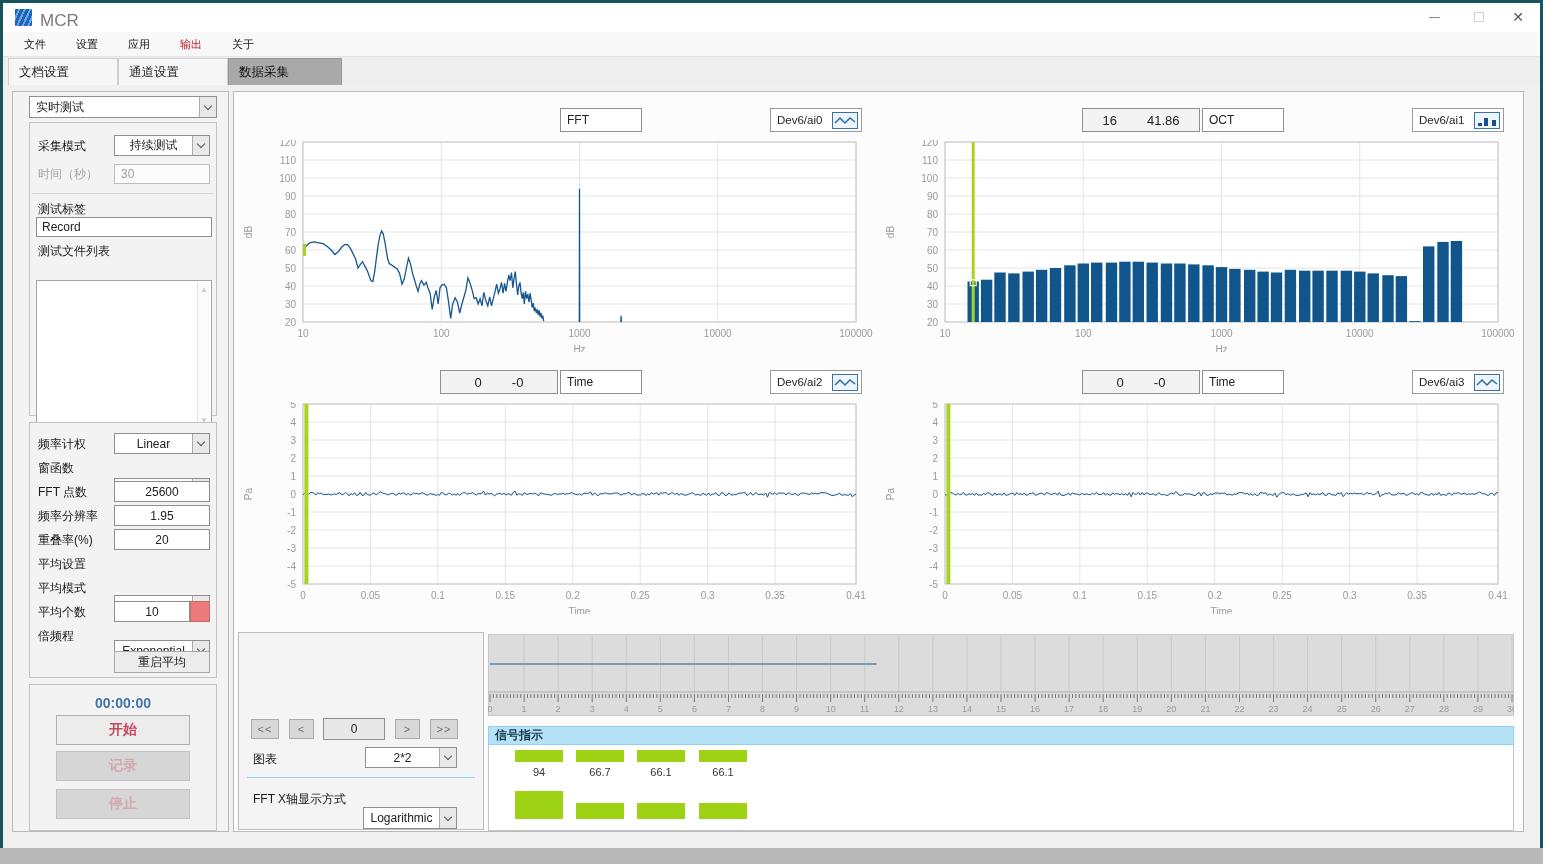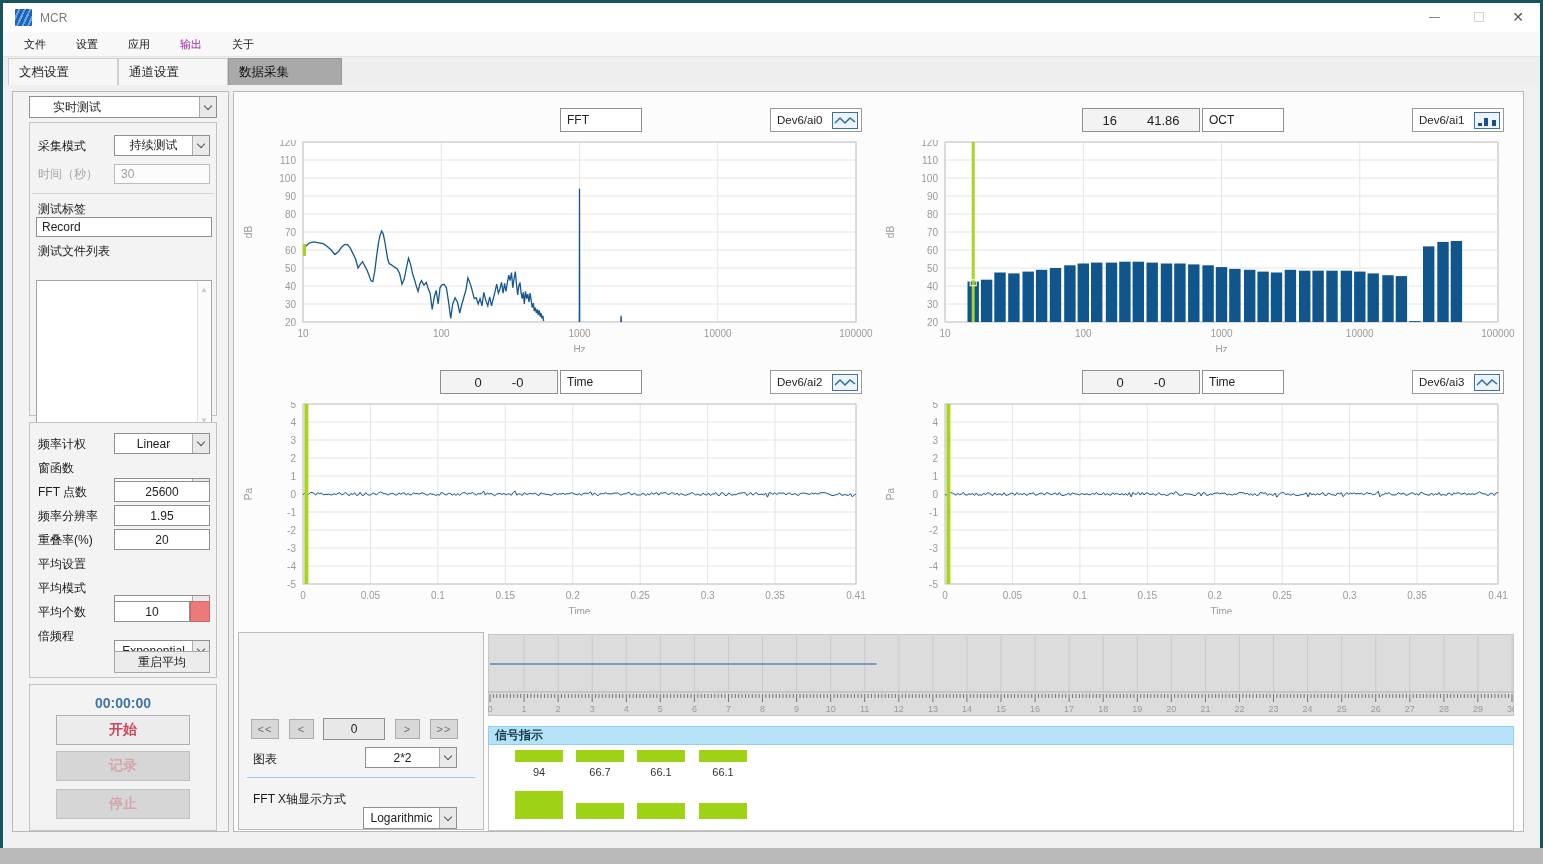--- a/index.html
+++ b/index.html
@@ -4,29 +4,29 @@
 <style>
   *{margin:0;padding:0;box-sizing:border-box;}
   html,body{width:1543px;height:864px;}
   body{position:relative;background:#17545c;font-family:"Liberation Sans",sans-serif;overflow:hidden;}
   .abs{position:absolute;}
   .win{position:absolute;left:3px;top:3px;width:1537px;height:845px;background:#f0f0f0;}
   .bottombar{position:absolute;left:0;top:848px;width:1543px;height:16px;background:#b9b9b9;}
   
   .titlebar{left:0;top:0;width:1537px;height:29px;background:#ffffff;}
   .appicon{left:12px;top:6px;width:17px;height:17px;background:repeating-linear-gradient(115deg,#1a65b8 0 3px,#6aa5e2 3px 5px);border-radius:1px;}
-  .apptitle{left:37px;top:8px;font-size:12px;color:#7a7a7a;}
+  .apptitle{left:37px;top:8px;font-size:17px;color:#7a7a7a;}
   .winbtn{top:4px;width:28px;height:20px;display:flex;align-items:center;justify-content:center;}
   .glyph-min{width:11px;border-top:1px solid #8a8a8a;}
   .glyph-max{width:10px;height:10px;border:1px solid #d2d2d2;}
   .glyph-close{font-size:14px;color:#555;line-height:1;}
   
   .menubar{left:0;top:29px;width:1537px;height:25px;background:#f8f8f8;border-bottom:1px solid #e3e3e3;display:flex;align-items:center;padding-left:6px;}
   .menu-item{padding:0 15px;font-size:11px;color:#141414;height:100%;display:flex;align-items:center;}
-  .menu-item.disabled{color:#a21caf;}
+  .menu-item.disabled{color:#b91c1c;}
   
   .tabbar{left:0;top:54px;width:1537px;height:28px;background:#eeeeee;display:flex;align-items:flex-end;padding-left:5px;}
   .tab{width:110px;height:27px;display:flex;align-items:center;padding-left:10px;font-size:12.5px;background:#f6f6f6;border:1px solid #cfcfcf;border-bottom:none;color:#222;}
   .tab.active{width:114px;background:#a9a9a9;border-color:#979797;color:#0d0d0d;}
   
   .box{border:1px solid #c3c3c3;background:#f3f3f3;}
   .field-label{font-size:12px;color:#1b1b1b;white-space:nowrap;}
   .field-label.disabled{color:#a5a5a5;}
   .input{background:#fff;border:1px solid #8f8f8f;font-size:12px;color:#222;display:flex;align-items:center;justify-content:center;}
   .input.left{justify-content:flex-start;padding-left:5px;}
@@ -88,21 +88,21 @@
   </div>
 
   <div class="abs tabbar">
     <div class="tab">文档设置</div>
     <div class="tab">通道设置</div>
     <div class="tab active">数据采集</div>
   </div>
 
   <div class="abs box" style="left:9px;top:88px;width:217px;height:741px;border-color:#b9b9b9;">
 
-    <div class="abs select" style="left:16px;top:4px;width:188px;height:22px;justify-content:flex-start;padding-left:23px;">
+    <div class="abs select" style="left:16px;top:4px;width:188px;height:22px;justify-content:flex-start;padding-left:6px;">
       <span>实时测试</span>
       <div class="arrowbox">
           <div class="chev"></div>
         </div>
     </div>
 
     <div class="abs box" style="left:16px;top:30px;width:188px;height:294px;">
       <div class="abs field-label" style="left:8px;top:15px;">采集模式</div>
       <div class="abs select" style="left:84px;top:12px;width:96px;height:21px;">
         <span>持续测试</span>

